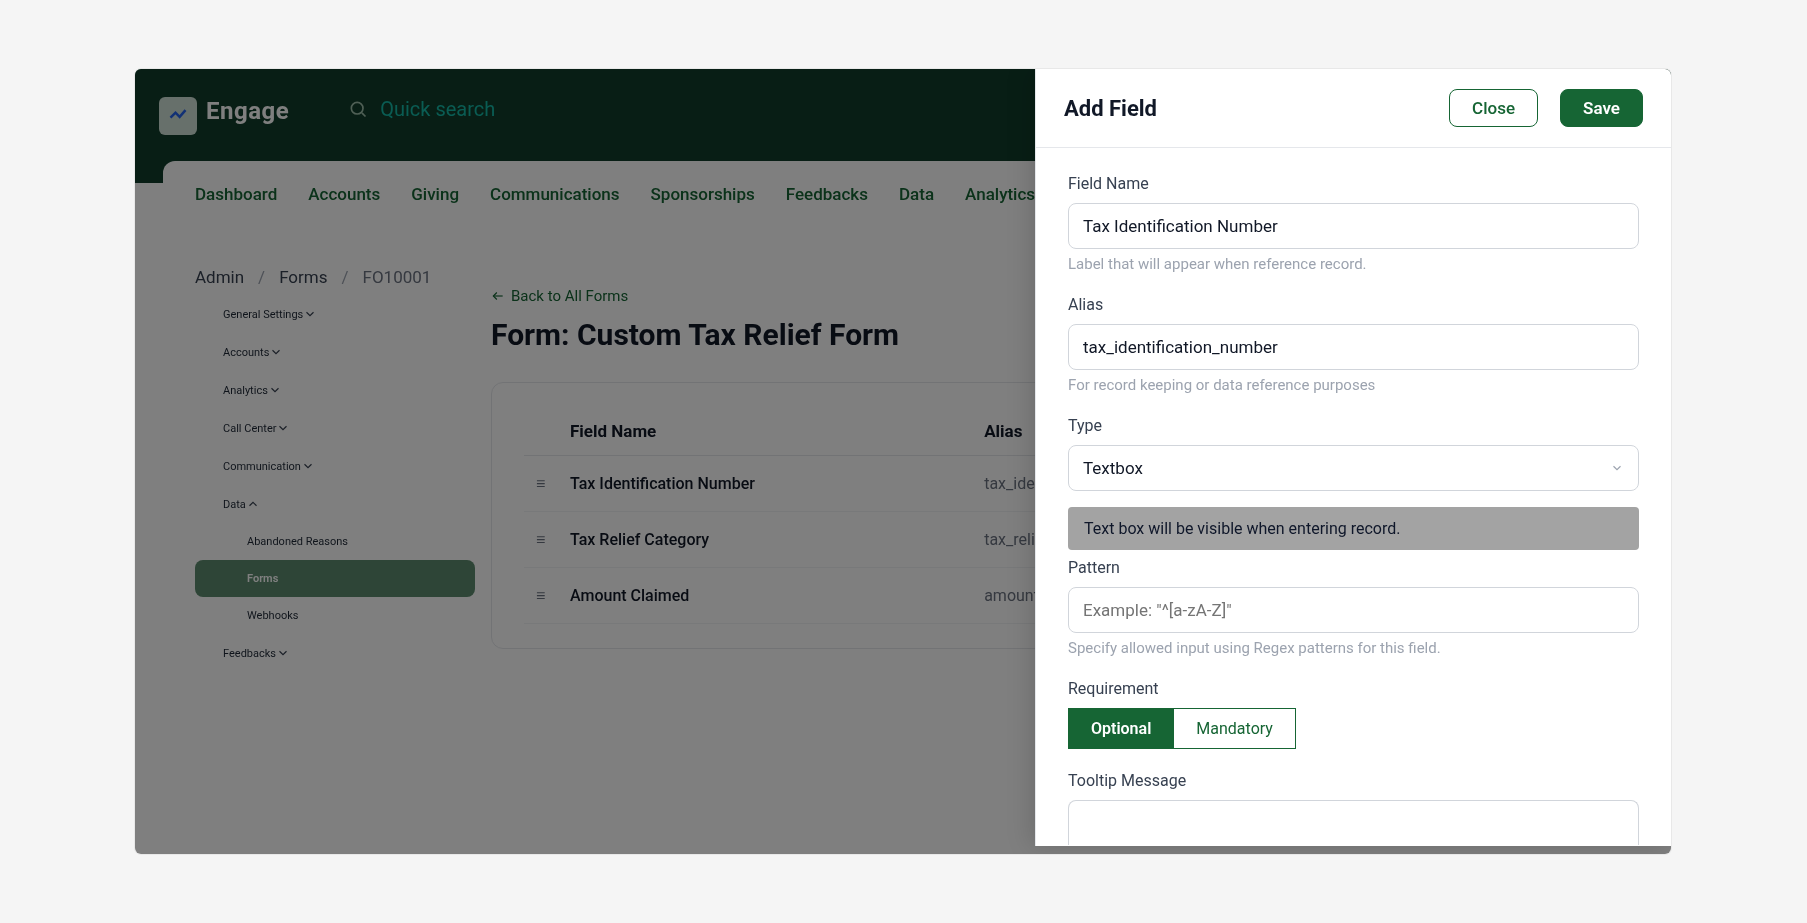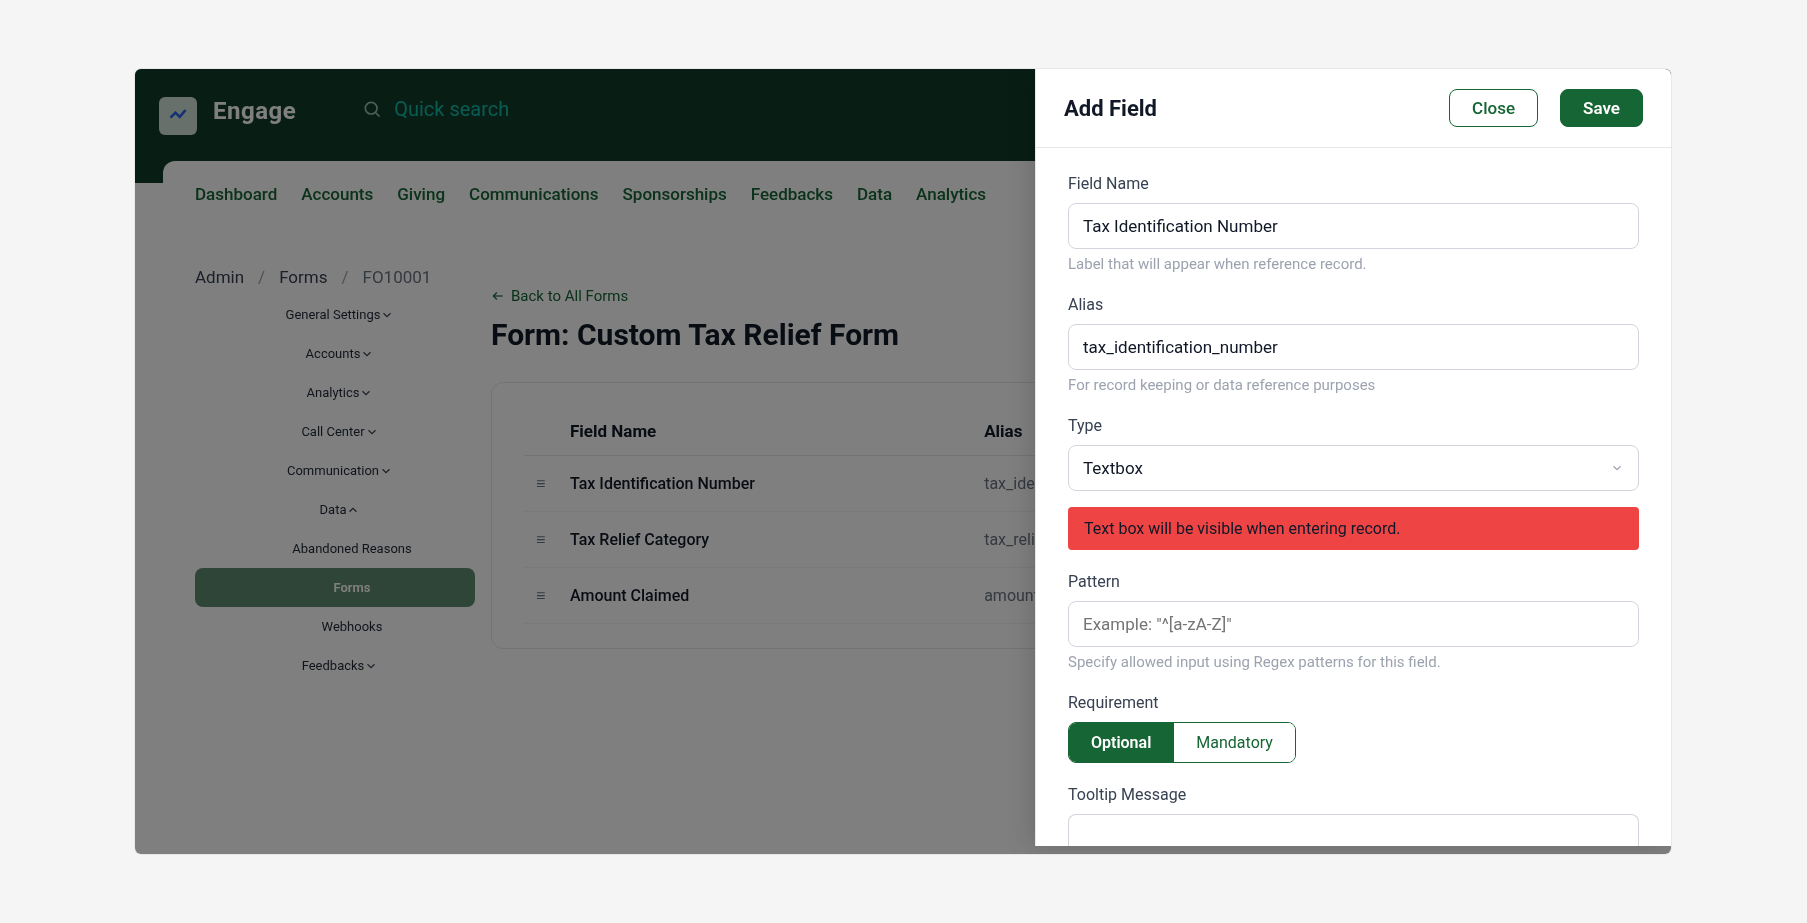--- a/index.html
+++ b/index.html
@@ -2,40 +2,40 @@
 <html><head>
 <meta charset="utf-8">
 <style>
   * { box-sizing: border-box; margin: 0; padding: 0; font-family: -apple-system, BlinkMacSystemFont, "Segoe UI", Roboto, sans-serif; }
   body { background: #f5f5f5; width: 1807px; height: 923px; position: relative; overflow: hidden; }
   .canvas { position: absolute; left: 135px; top: 69px; width: 1536px; height: 785px; border-radius: 6px; overflow: hidden; background: #fff; box-shadow: 0 0 0 1px rgba(0,0,0,0.05); }
   .app-surface { position: relative; width: 100%; height: 100%; background: #fff; }
   .darkoverlay { position: absolute; inset: 0; background: rgba(0,0,0,0.5); pointer-events: none; }
 
   
-  .app-header { height: 114px; background: #103d2a; display: flex; align-items: flex-start; padding: 28px 24px 0 24px; gap: 12px; position: relative; }
+  .app-header { height: 114px; background: #103d2a; display: flex; align-items: flex-start; padding: 28px 24px 0 24px; gap: 5px; position: relative; }
   .app-logo { width: 38px; height: 38px; border-radius: 6px; background: #cfe0d6; display: flex; align-items: center; justify-content: center; color: #2563eb; font-weight: 700; }
   .app-name { color: #fff; font-size: 24px; font-weight: 700; letter-spacing: 0.5px; margin-left:4px; }
   .search-wrap { display: flex; align-items: center; gap: 12px; margin-left: 54px; }
   .search-icon svg { stroke: #9fbfab; }
   .search-placeholder { color: #14b8a6; font-size: 20px; }
 
   
-  .tab-strip { position: absolute; left: 28px; right: 400px; top: 92px; height: 66px; background: #fff; border-radius: 12px 12px 0 0; display: flex; align-items: center; padding: 0 32px; gap: 24px; }
+  .tab-strip { position: absolute; left: 28px; right: 400px; top: 92px; height: 66px; background: #fff; border-radius: 12px 12px 0 0; display: flex; align-items: center; padding: 0 32px; gap: 31px; }
   .tab-item { color: #166534; font-size: 17px; font-weight: 500; cursor: pointer; }
 
   
   .content { position: absolute; top: 158px; left: 0; right: 0; bottom: 0; background: #fff; padding: 40px 0 0 60px; }
   .breadcrumbs { display: flex; align-items: center; gap: 14px; font-size: 17px; color: #374151; }
   .breadcrumb-sep { color: #9ca3af; }
   .breadcrumb-item { color: #374151; }
 
   
   .sidebar-list { width: 280px; float: left; margin-top: 8px; }
-  .side-item { display: flex; align-items: center; justify-content: center; padding: 12px 18px 12px 28px; font-size: 13px; color: #1f2937; border-radius: 8px; cursor: pointer; }
+  .side-item { display: flex; align-items: center; justify-content: flex-start; padding: 12px 18px 12px 28px; font-size: 11px; color: #1f2937; border-radius: 8px; cursor: pointer; }
   .side-sub { padding-left: 52px; }
   .side-item.active { background: #5c8b6e; color: #fff; font-weight: 600; border-radius: 8px; }
   .chev svg { stroke: #374151; }
 
   
   .main-panel { margin-left: 296px; margin-right: 40px; }
   .backlink { color: #166534; font-size: 15px; display: inline-flex; align-items: center; gap: 6px; margin-bottom: 12px; }
   .page-title { font-size: 30px; font-weight: 700; color: #111827; margin-bottom: 30px; }
   .table-card { background: #fff; border: 1px solid #e5e7eb; border-radius: 12px; padding: 24px 32px; }
   .tbl { width: 100%; border-collapse: collapse; }
@@ -52,22 +52,22 @@
   .drawer-title { font-size: 22px; font-weight: 700; color: #111827; }
   .btn-group { display: flex; gap: 22px; }
   .btn-close { background: #fff; border: 1px solid #166534; color: #166534; border-radius: 8px; padding: 8px 22px; font-size: 17px; font-weight: 500; cursor: pointer; }
   .btn-save { background: #166534; border: 1px solid #166534; color: #fff; border-radius: 8px; padding: 8px 22px; font-size: 17px; font-weight: 600; cursor: pointer; }
 
   .drawer-body { padding: 26px 32px; overflow: auto; }
   .fld-label { font-size: 16px; color: #374151; margin-bottom: 10px; display: block; }
   .text-input { width: 100%; border: 1px solid #d1d5db; border-radius: 8px; padding: 12px 14px; font-size: 17px; color: #111827; margin-bottom: 6px; }
   .helper { font-size: 15px; color: #9ca3af; margin-bottom: 22px; display: block; }
   .select { width: 100%; border: 1px solid #d1d5db; border-radius: 8px; padding: 12px 14px; font-size: 17px; color: #111827; margin-bottom: 16px; display: flex; justify-content: space-between; align-items: center; cursor: pointer; }
-  .infobox { background: #ef4444; color: #0f172a; border-radius: 4px; padding: 12px 16px; font-size: 16px; margin-bottom: 22px; }
-  .segmented { display: inline-flex; border: 1px solid #166534; border-radius: 8px; overflow: hidden; margin-bottom: 22px; }
+  .infobox { background: #a3a3a3; color: #0f172a; border-radius: 4px; padding: 12px 16px; font-size: 16px; margin-bottom: 8px; }
+  .segmented { display: inline-flex; border: 1px solid #166534; border-radius: 0; overflow: hidden; margin-bottom: 22px; }
   .seg-btn { padding: 10px 22px; font-size: 16px; background: #fff; color: #166534; border: none; cursor: pointer; }
   .seg-btn.active { background: #166534; color: #fff; font-weight: 600; }
   .seg-btn + .seg-btn { border-left: 1px solid #166534; }
 
   
   .ico { display:inline-flex; }
 </style>
 </head>
 <body>
 

